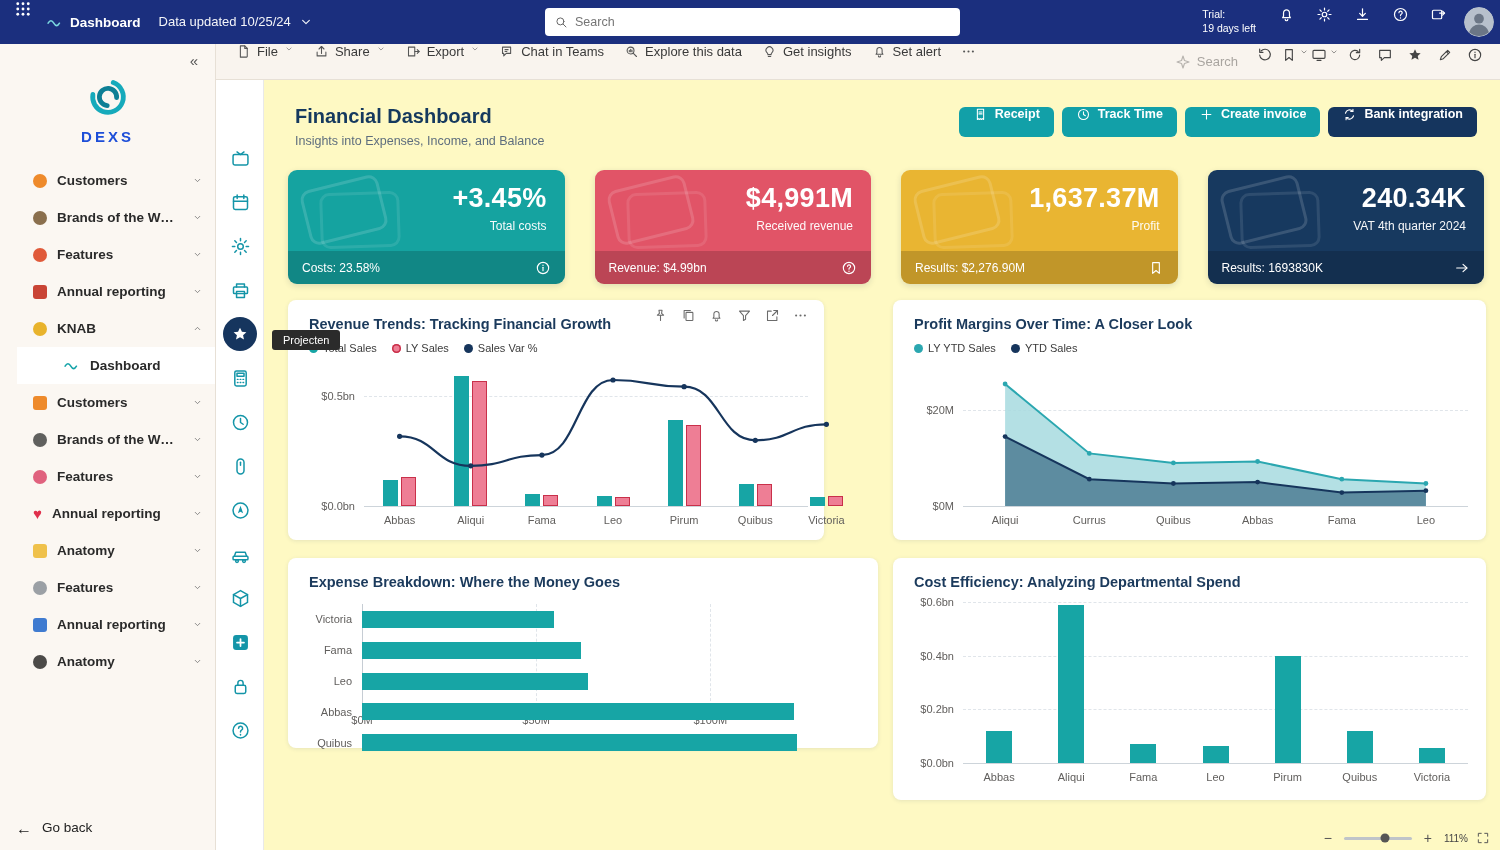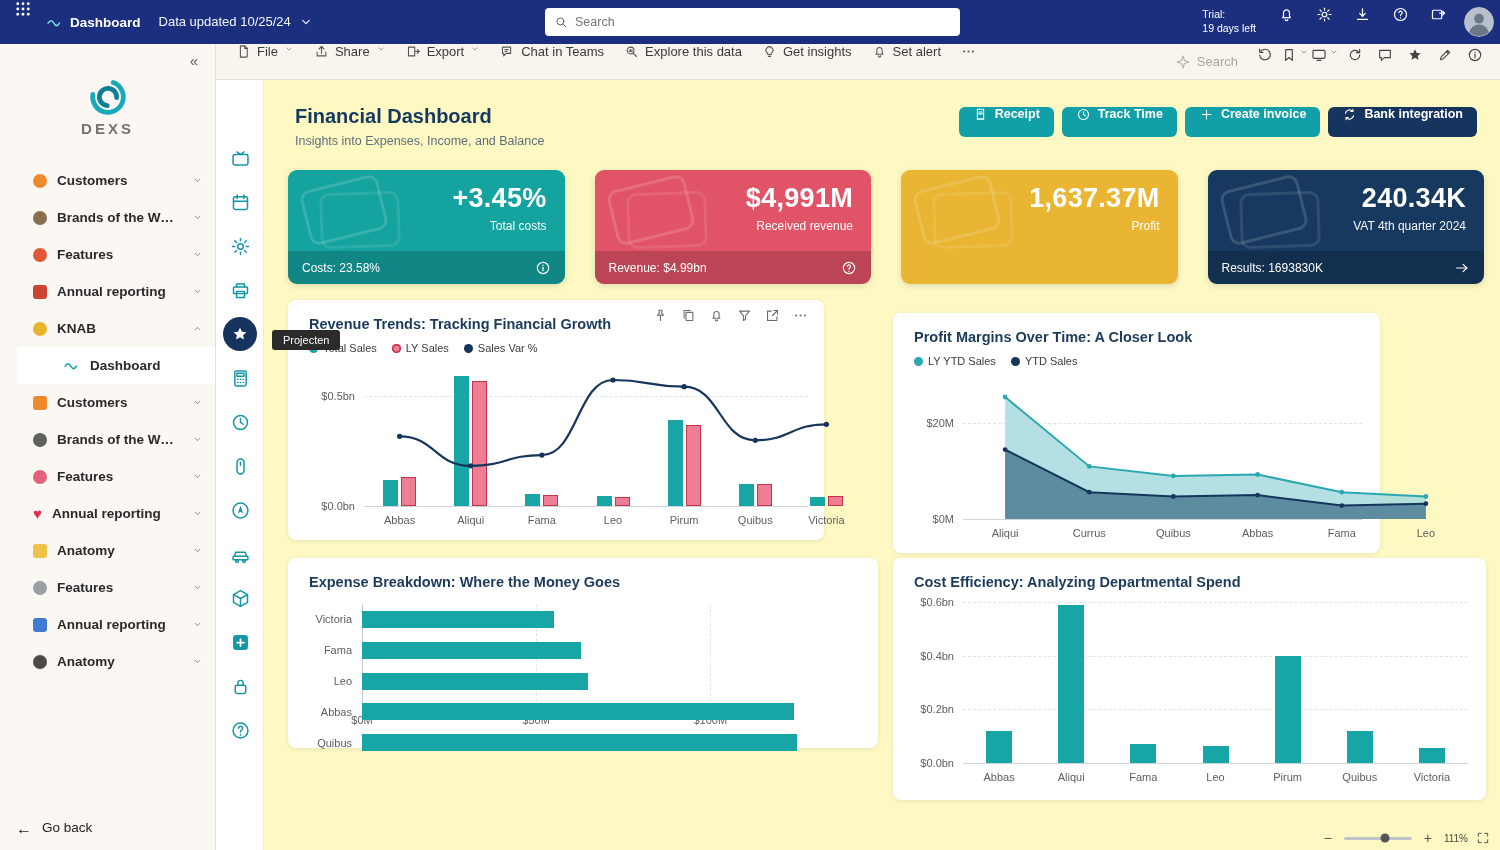--- a/index.html
+++ b/index.html
@@ -36,21 +36,21 @@
   .tb-icon{width:30px;height:30px;justify-content:center;color:#454545;gap:2px}
   .tb-icon .svgic{width:16px;height:16px}
   #copilot{gap:6px;font-size:13px;color:#A9A5A0;padding:0 12px}
   #copilot .svgic{width:16px;height:16px;color:#B7B3AE}
 
   
   #sidebar{position:absolute;left:0;top:44px;width:216px;bottom:0;background:#FBF7F2;border-right:1px solid #E7E0D6}
   #collapse{position:absolute;top:8px;right:8px;width:26px;height:26px;justify-content:center;color:#555;font-size:15px}
   #logo{position:absolute;top:30px;left:0;right:0;text-align:center}
   #logo svg{width:46px;height:46px;margin:0 auto;display:block}
-  #logo-text{font-size:15px;font-weight:700;letter-spacing:3px;color:#737373}
+  #logo-text{margin-top:8px;font-size:15px;font-weight:700;letter-spacing:3px;color:#1d4ed8}
   #side-list{position:absolute;top:118px;left:17px;right:0}
   .side-item{height:37px;display:flex;align-items:center;gap:10px;padding:0 12px 0 16px;font-size:13.5px;font-weight:600;color:#2A2A2A;cursor:pointer}
   .side-item.active{background:#fff}
   .side-item.child{padding-left:46px}
   .s-dot{width:14px;height:14px;flex:none}
   .s-dot.circle{border-radius:50%}
   .s-dot.square{border-radius:3px}
   .s-ic{display:flex;flex:none}
   .s-ic .svgic{width:17px;height:17px}
   .s-ic.heart{font-size:15px;line-height:1}
@@ -86,21 +86,21 @@
   .kpi::after{content:"";position:absolute;left:32px;top:22px;width:74px;height:50px;border:3px solid rgba(255,255,255,.10);border-radius:10px;transform:rotate(-2deg)}
   .kpi-value{position:absolute;right:18px;top:13px;font-size:27px;font-weight:700;letter-spacing:.3px;z-index:2}
   .kpi-label{position:absolute;right:18px;top:49px;font-size:12px;opacity:.96;z-index:2}
   .kpi-footer{position:absolute;left:0;right:0;bottom:0;height:33px;background:rgba(0,0,0,.17);display:flex;align-items:center;justify-content:space-between;padding:0 14px;font-size:12px;z-index:2}
   .kpi-fic{display:flex}
   .kpi-fic .svgic{width:16px;height:16px}
 
   
   .card{position:absolute;background:#fff;border-radius:8px;box-shadow:0 1px 4px rgba(21,53,94,.10)}
   #chart1{left:24px;top:220px;width:536px;height:240px}
-  #chart2{left:629px;top:233px;width:487px;height:240px}
+  #chart2{left:629px;top:220px;width:593px;height:240px}
   #chart3{left:24px;top:478px;width:590px;height:190px}
   #chart4{left:629px;top:478px;width:593px;height:242px}
   .card h3{position:absolute;left:21px;top:16px;font-size:14.5px;font-weight:600;color:#1B3A5C}
   .legend{position:absolute;left:21px;top:42px;display:flex;gap:15px;font-size:11px;color:#3B3B3B;align-items:center}
   .lg-item{display:flex;align-items:center;cursor:pointer}
   .lg-marker{width:9px;height:9px;border-radius:50%;margin-right:5px;flex:none}
   #chart1-toolbar{position:absolute;right:12px;top:8px;display:flex;gap:4px}
   .ch-tb{width:24px;height:22px;justify-content:center;color:#6B6B6B}
   .ch-tb .svgic{width:15px;height:15px}
 
@@ -819,20 +819,30 @@
                   <path d="M9.8 9.5a2.3 2.3 0 1 1 3.3 2.1c-.7.4-1.1.9-1.1 1.7v.4"></path>
                   <path d="M12 16.6v.5"></path>
                 </g>
               </svg>
             </span>
           </div>
         </div>
         <div class="kpi" style="--c:#E9B532">
           <div class="kpi-value">1,637.37M</div>
           <div class="kpi-label">Profit</div>
+          <div class="kpi-footer">
+            <span>Results: $2,276.90M</span>
+            <span class="kpi-fic">
+              <svg viewBox="0 0 24 24" class="svgic ">
+                <g fill="none" stroke="currentColor" stroke-width="1.7" stroke-linecap="round" stroke-linejoin="round">
+                  <path d="M7 4h10v16l-5-4.2L7 20z"></path>
+                </g>
+              </svg>
+            </span>
+          </div>
         </div>
         <div class="kpi" style="--c:#17395F">
           <div class="kpi-value">240.34K</div>
           <div class="kpi-label">VAT 4th quarter 2024</div>
           <div class="kpi-footer">
             <span>Results: 1693830K</span>
             <span class="kpi-fic">
               <svg viewBox="0 0 24 24" class="svgic ">
                 <g fill="none" stroke="currentColor" stroke-width="1.7" stroke-linecap="round" stroke-linejoin="round">
                   <path d="M4 12h15"></path>

